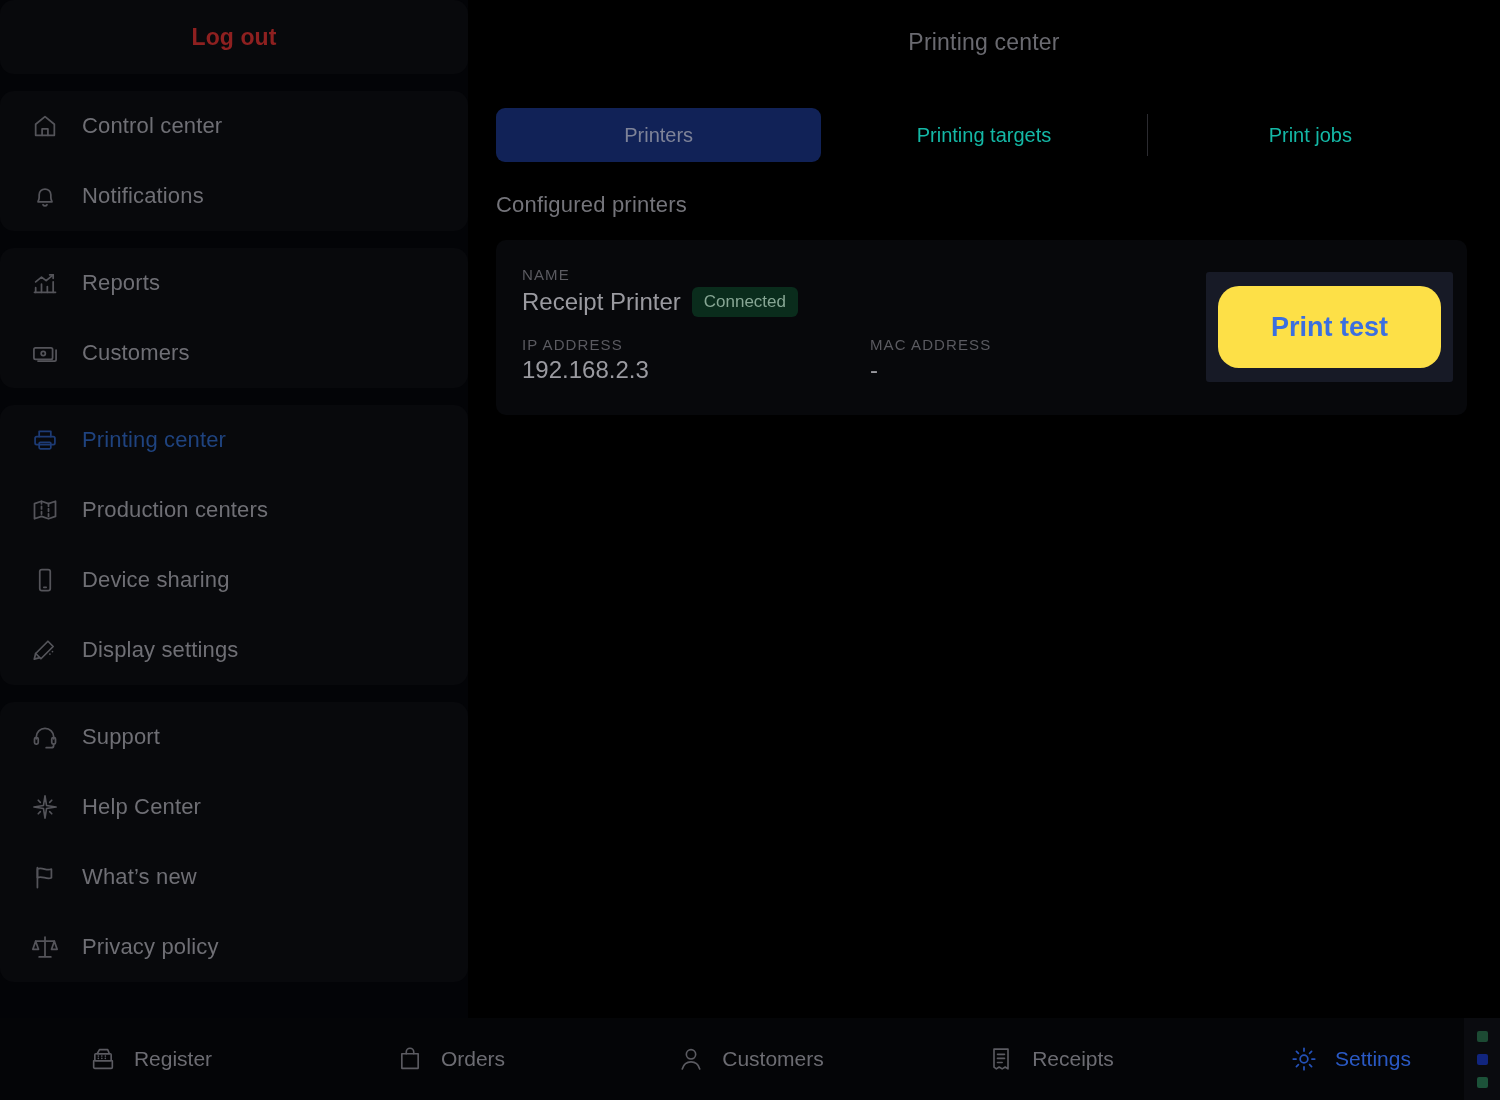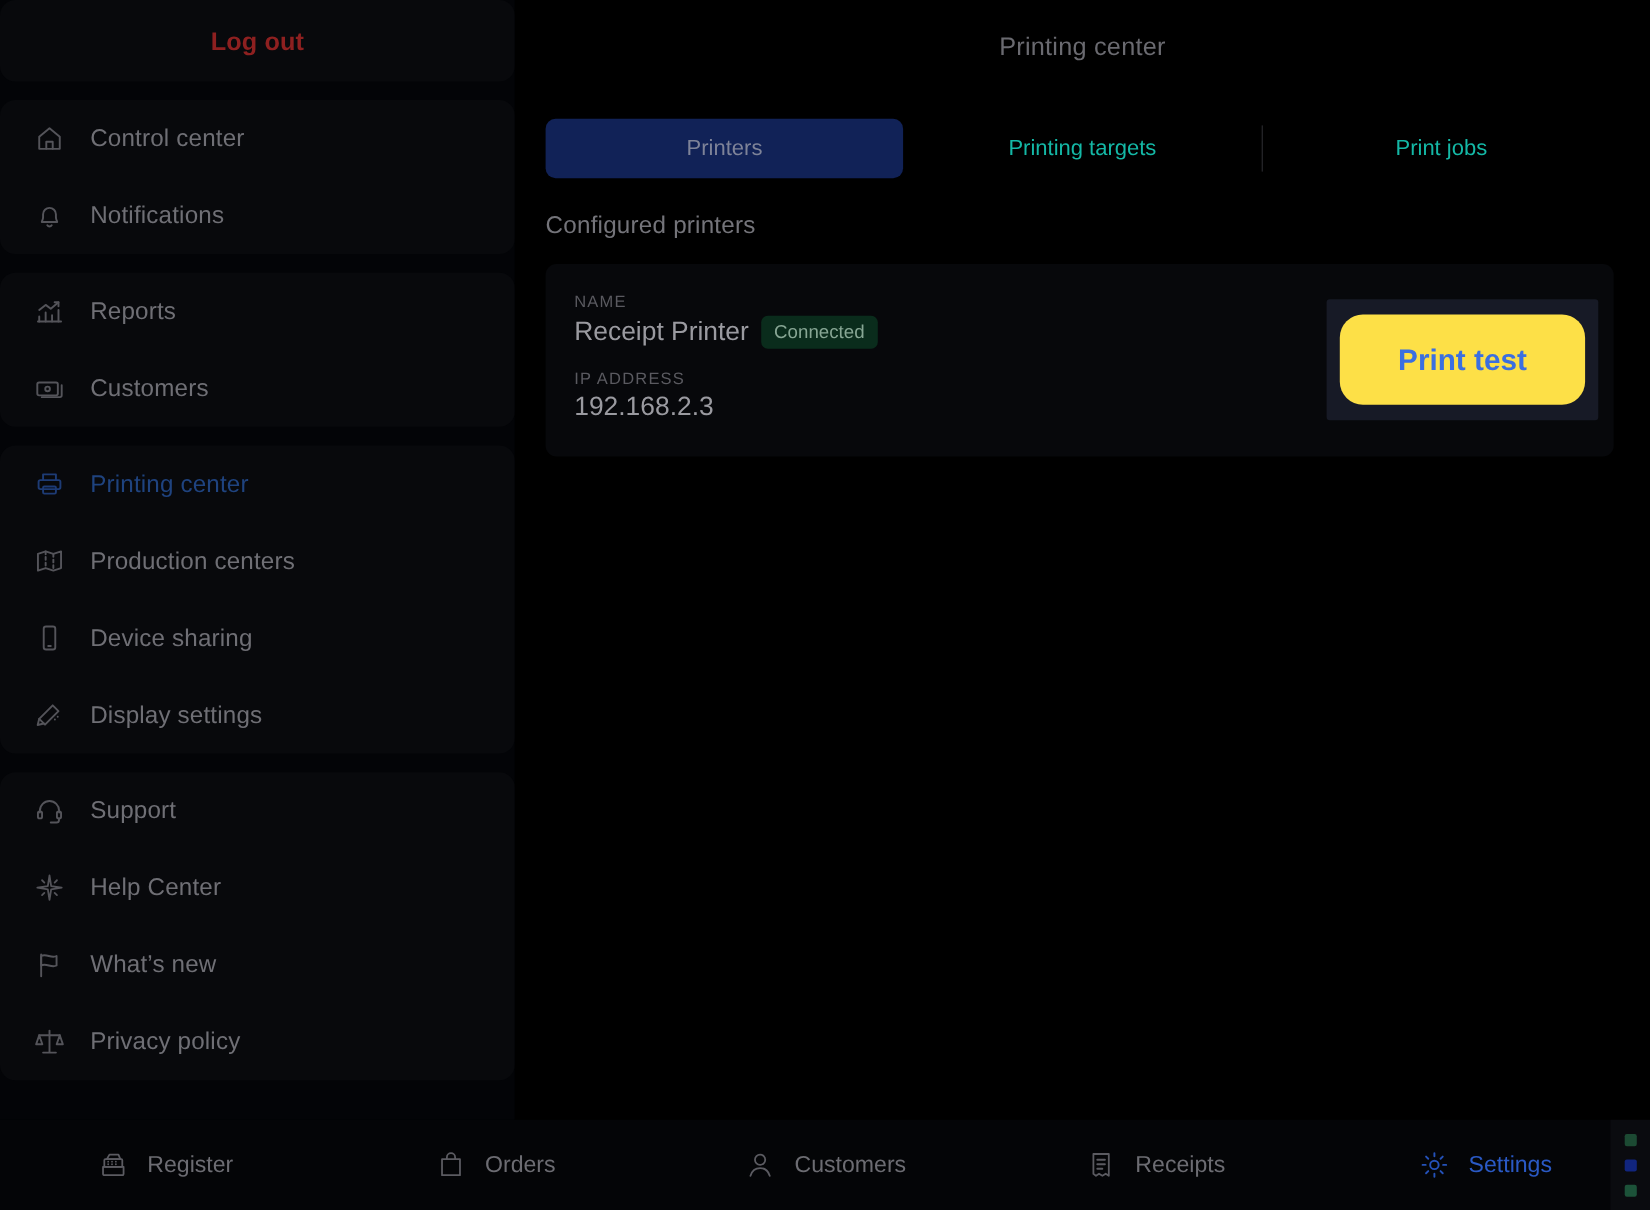--- a/index.html
+++ b/index.html
@@ -403,20 +403,24 @@
             <span class="name-val">Receipt Printer</span>
             <span class="badge">Connected</span>
           </div>
         </div>
 
         <div class="two-col">
           <div class="col-ip">
             <div class="fld-label">IP ADDRESS</div>
             <div class="fld-value">192.168.2.3</div>
           </div>
+          <div class="col-mac">
+            <div class="fld-label">MAC ADDRESS</div>
+            <div class="fld-value">-</div>
+          </div>
         </div>
 
         <div class="print-test-outer">
           <button class="print-test-btn">Print test</button>
         </div>
 
       </section>
 
     </main>
   </div>

